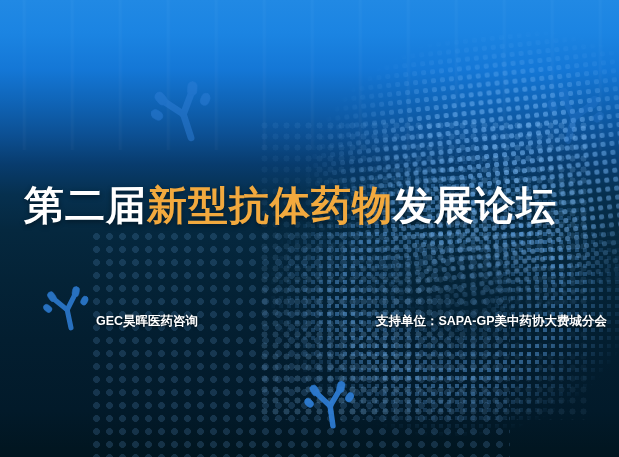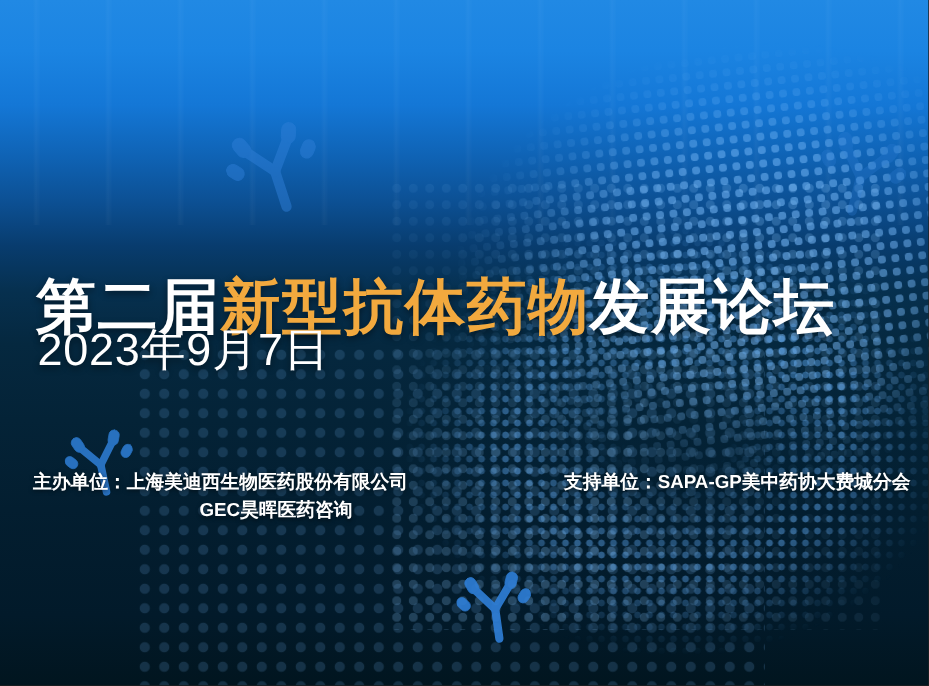--- a/index.html
+++ b/index.html
@@ -151,23 +151,21 @@
     <rect x="16" y="6" width="15" height="22" rx="7" transform="rotate(-22 23 17)"></rect>
     <rect x="69" y="6" width="15" height="22" rx="7" transform="rotate(22 76 17)"></rect>
     <rect x="2" y="30" width="14" height="20" rx="7" transform="rotate(-40 9 40)"></rect>
     <rect x="84" y="30" width="14" height="20" rx="7" transform="rotate(40 91 40)"></rect>
   </g>
 </svg></div>
     </div>
 
   <h1 id="title"><span>第二届</span><span class="hl">新型抗体药物</span><span>发展论坛</span></h1>
 
-  <div id="date">2023年9月7日</div>
 
   <div class="footer-block" id="footer-left">
-      <span class="fl-row"><span>主办单位：</span><span>上海美迪西生物医药股份有限公司</span></span>
       <span class="fl-row indent"><span></span><span>GEC昊晖医药咨询</span></span>
     </div>
   <div class="footer-block" id="footer-right">
       <span class="fl-row"><span>支持单位：</span><span>SAPA-GP美中药协大费城分会</span></span>
     </div>
 
 </div>
 
 </body></html>

